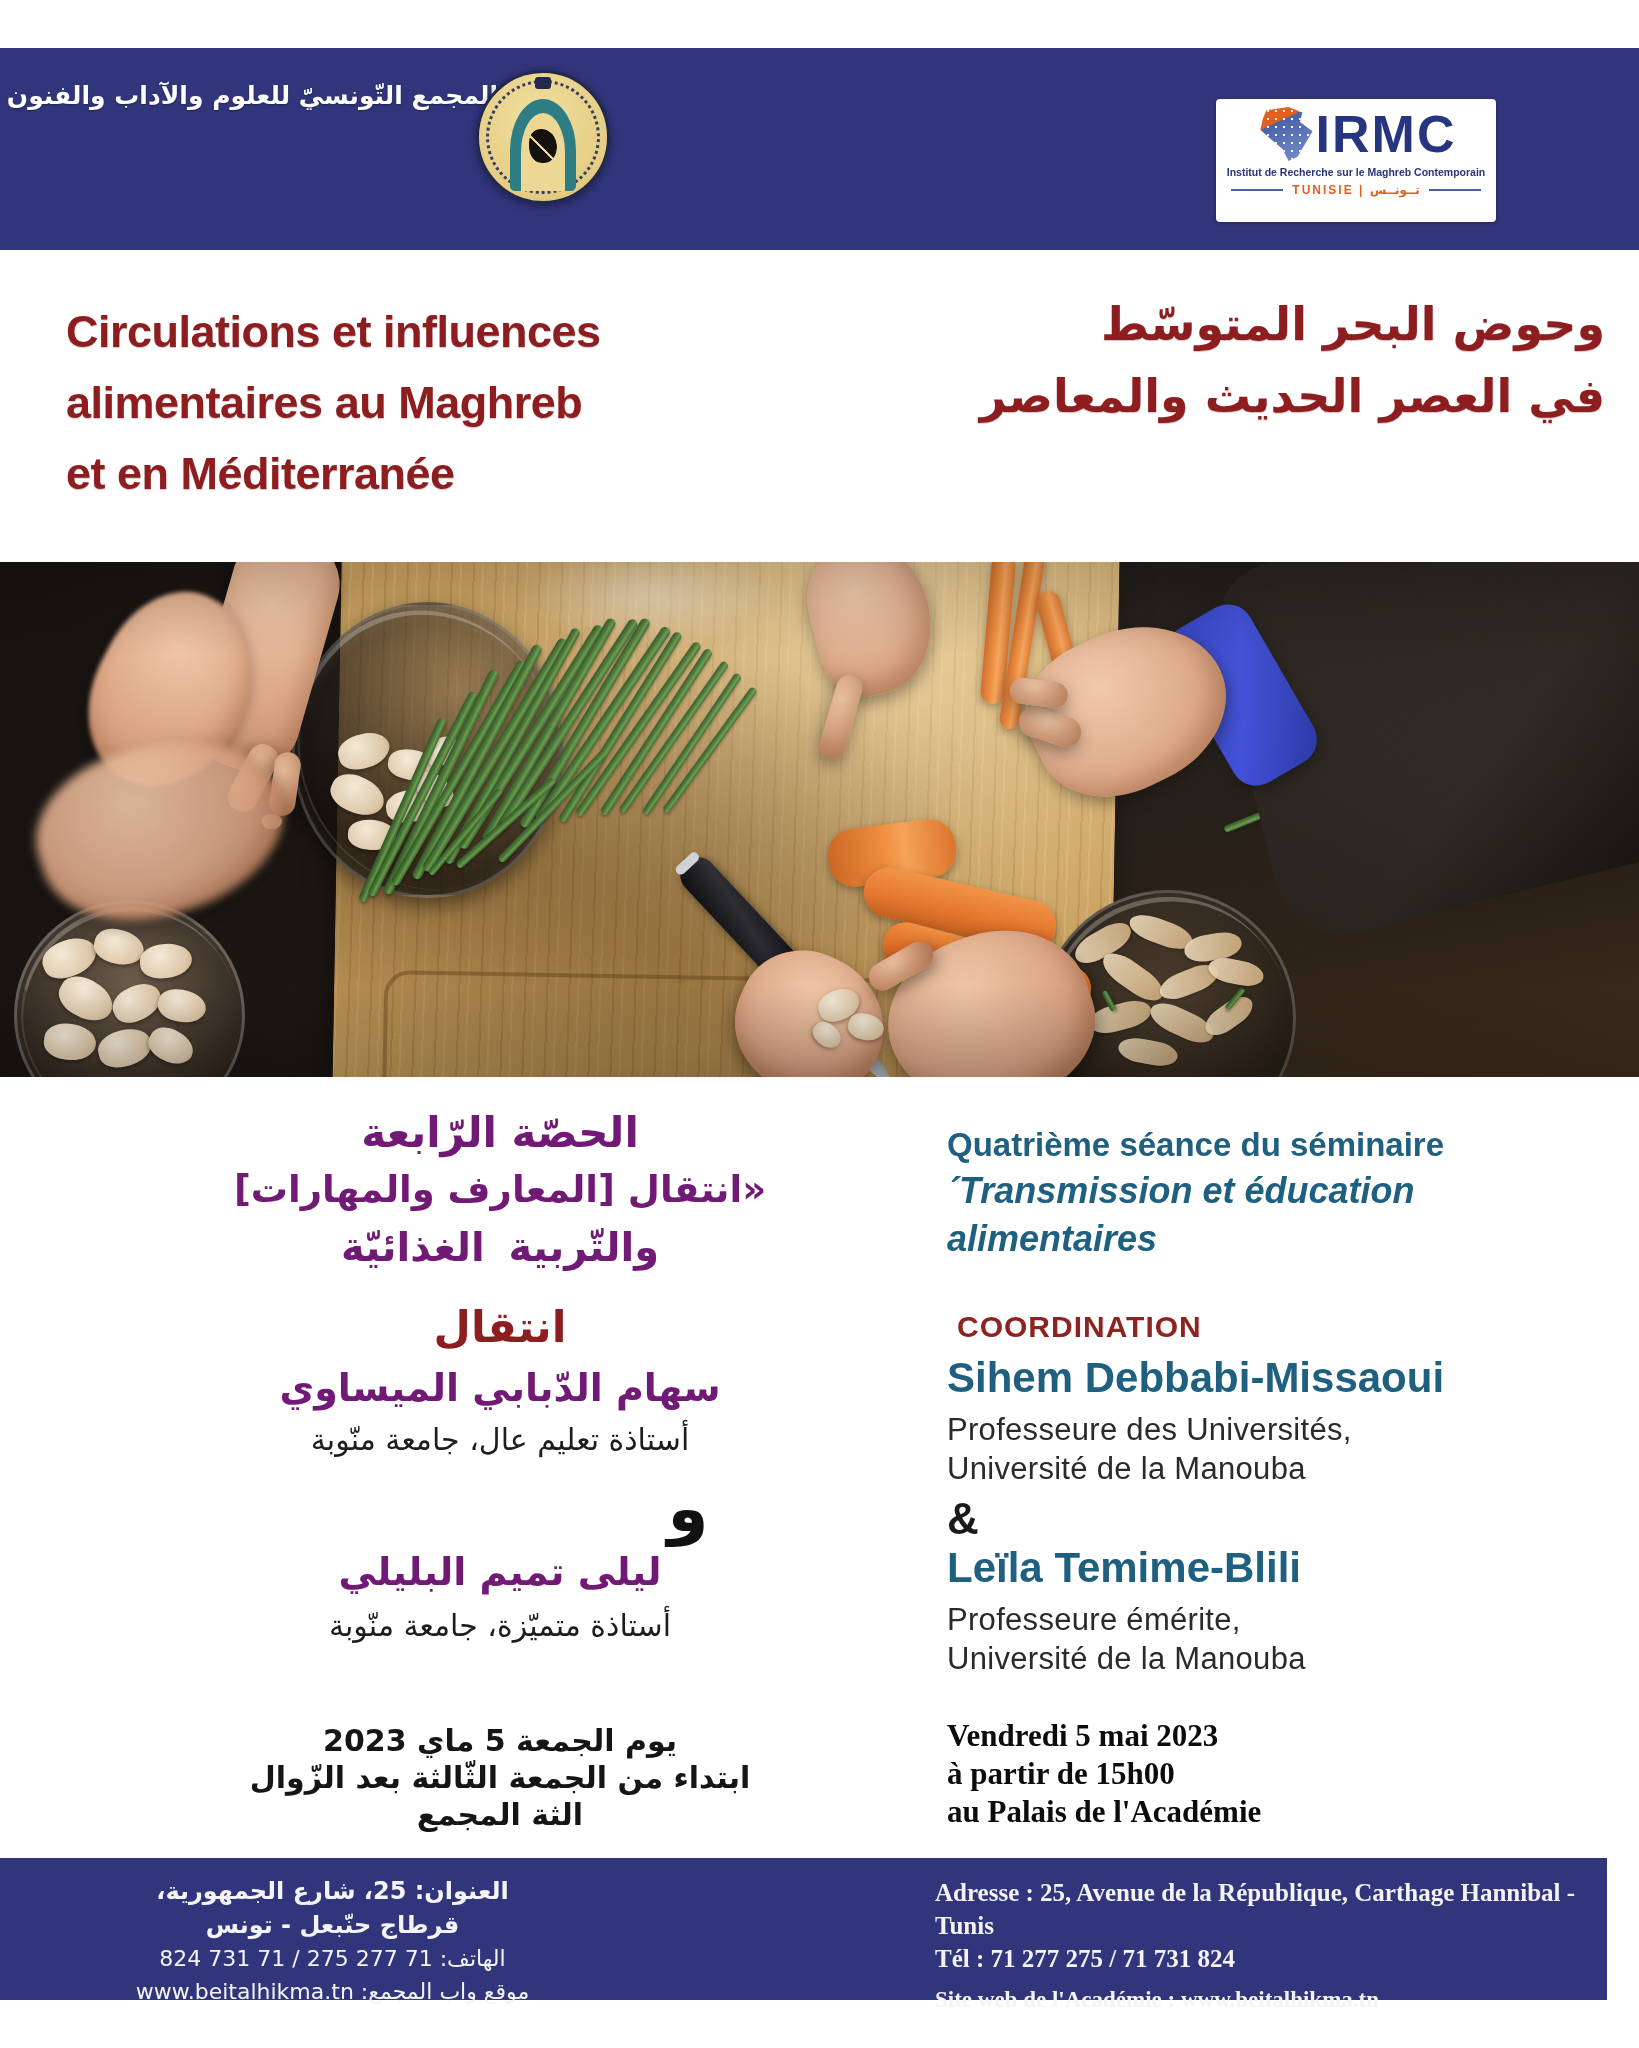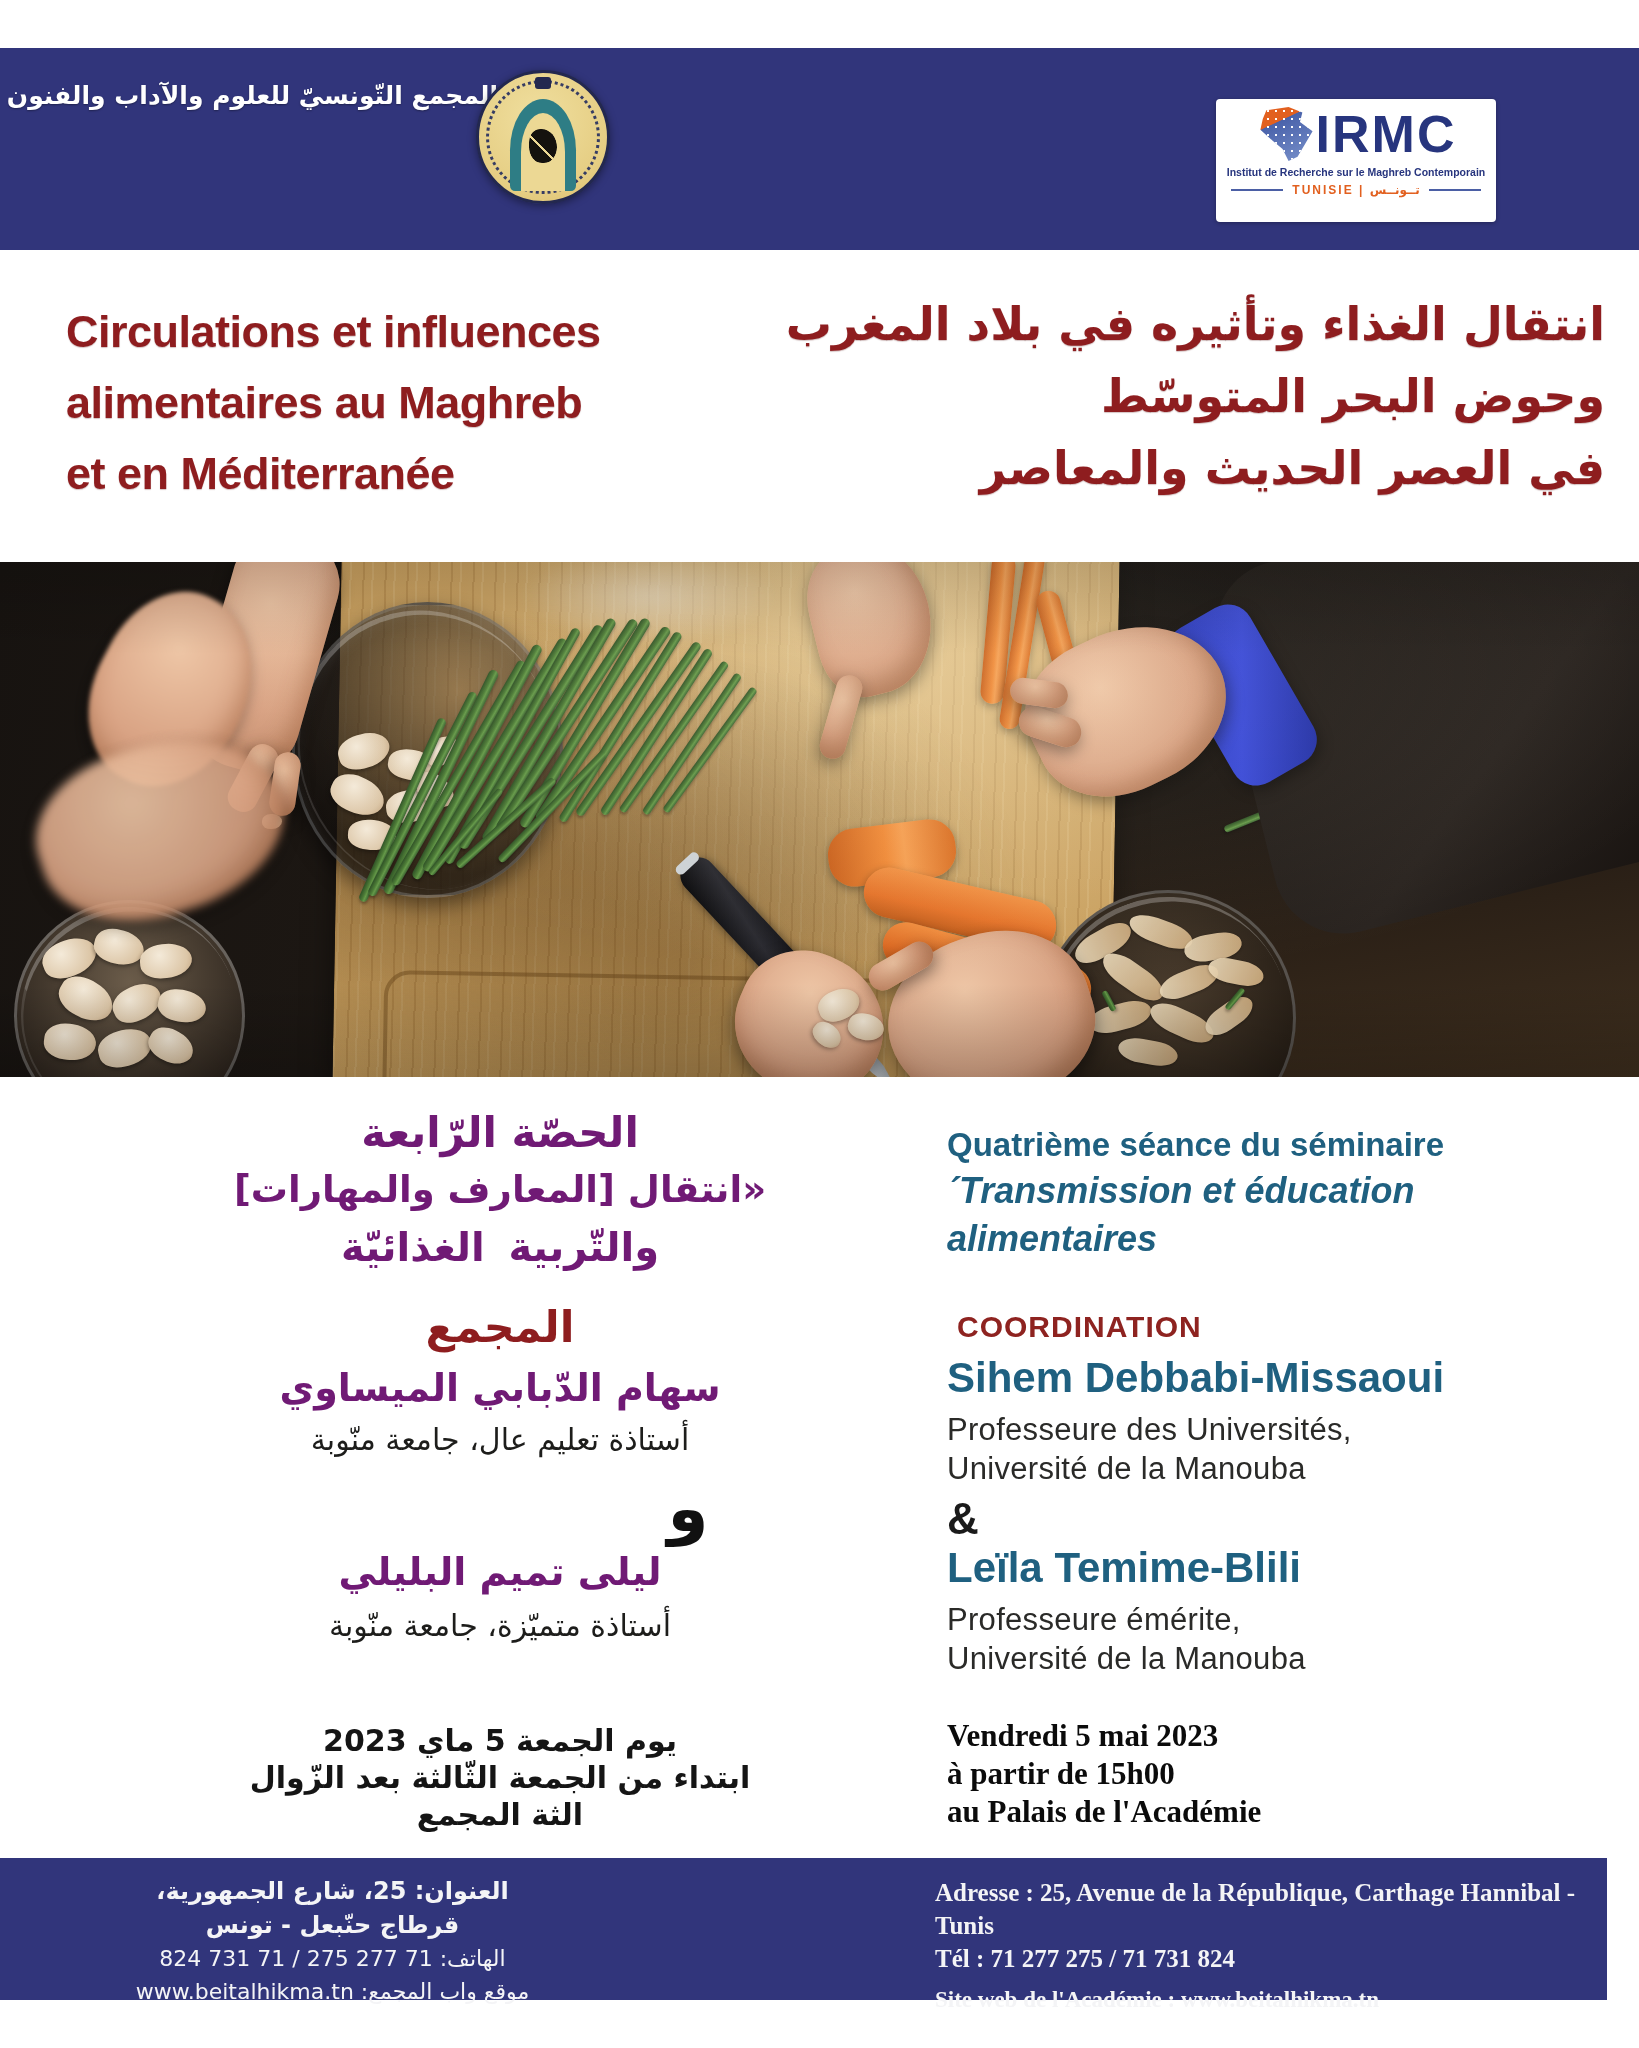--- a/index.html
+++ b/index.html
@@ -201,21 +201,20 @@
       </div>
     </div>
   </div>
 
   <div class="title-fr">
     <div>Circulations et influences</div>
     <div>alimentaires au Maghreb</div>
     <div>et en Méditerranée</div>
   </div>
   <div class="title-ar">
-    <div>انتقال الغذاء وتأثيره في بلاد المغرب</div>
     <div>وحوض البحر المتوسّط</div>
     <div>في العصر الحديث والمعاصر</div>
   </div>
 
   <div class="photo">
     <div class="table-right"></div>
     <div class="board">
       <div class="groove"></div>
     </div>
     <div class="lightpatch"></div>
@@ -310,21 +309,21 @@
     <div id="held">
         <i class="mush" style="left: 818px; top: 428px; width: 42px; height: 30px; transform: rotate(-20deg);"></i>
         <i class="mush" style="left: 848px; top: 452px; width: 36px; height: 26px; transform: rotate(15deg);"></i>
         <i class="mush" style="left: 812px; top: 462px; width: 30px; height: 22px; transform: rotate(40deg);"></i>
       </div>
   </div>
 
   <div class="ar ar-blue ar-l1">الحصّة الرّابعة</div>
   <div class="ar ar-blue ar-l2">«انتقال [المعارف والمهارات]</div>
   <div class="ar ar-blue ar-l3">والتّربية الغذائيّة</div>
-  <div class="ar ar-coord">المجمع</div>
+  <div class="ar ar-coord">انتقال</div>
   <div class="ar ar-blue ar-name1">سهام الدّبابي الميساوي</div>
   <div class="ar ar-aff ar-aff1">أستاذة تعليم عال، جامعة منّوبة</div>
   <div class="waw">و</div>
   <div class="ar ar-blue ar-name2">ليلى تميم البليلي</div>
   <div class="ar ar-aff ar-aff2">أستاذة متميّزة، جامعة منّوبة</div>
   <div class="ar ar-date ar-d1">يوم الجمعة 5 ماي 2023</div>
   <div class="ar ar-date ar-d2">ابتداء من الجمعة الثّالثة بعد الزّوال</div>
   <div class="ar ar-date ar-d3">الثة المجمع</div>
 
   <div class="fr fr-sem">Quatrième séance du séminaire</div>

